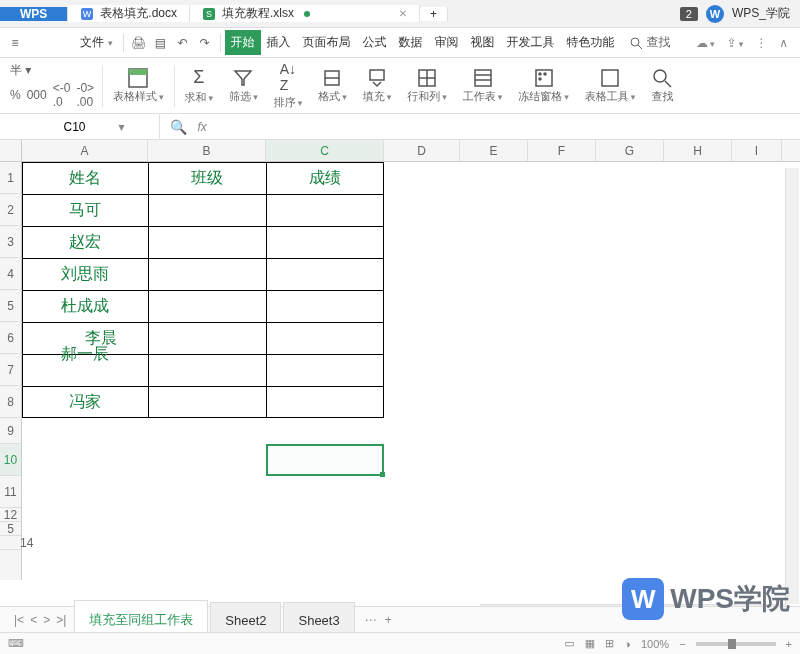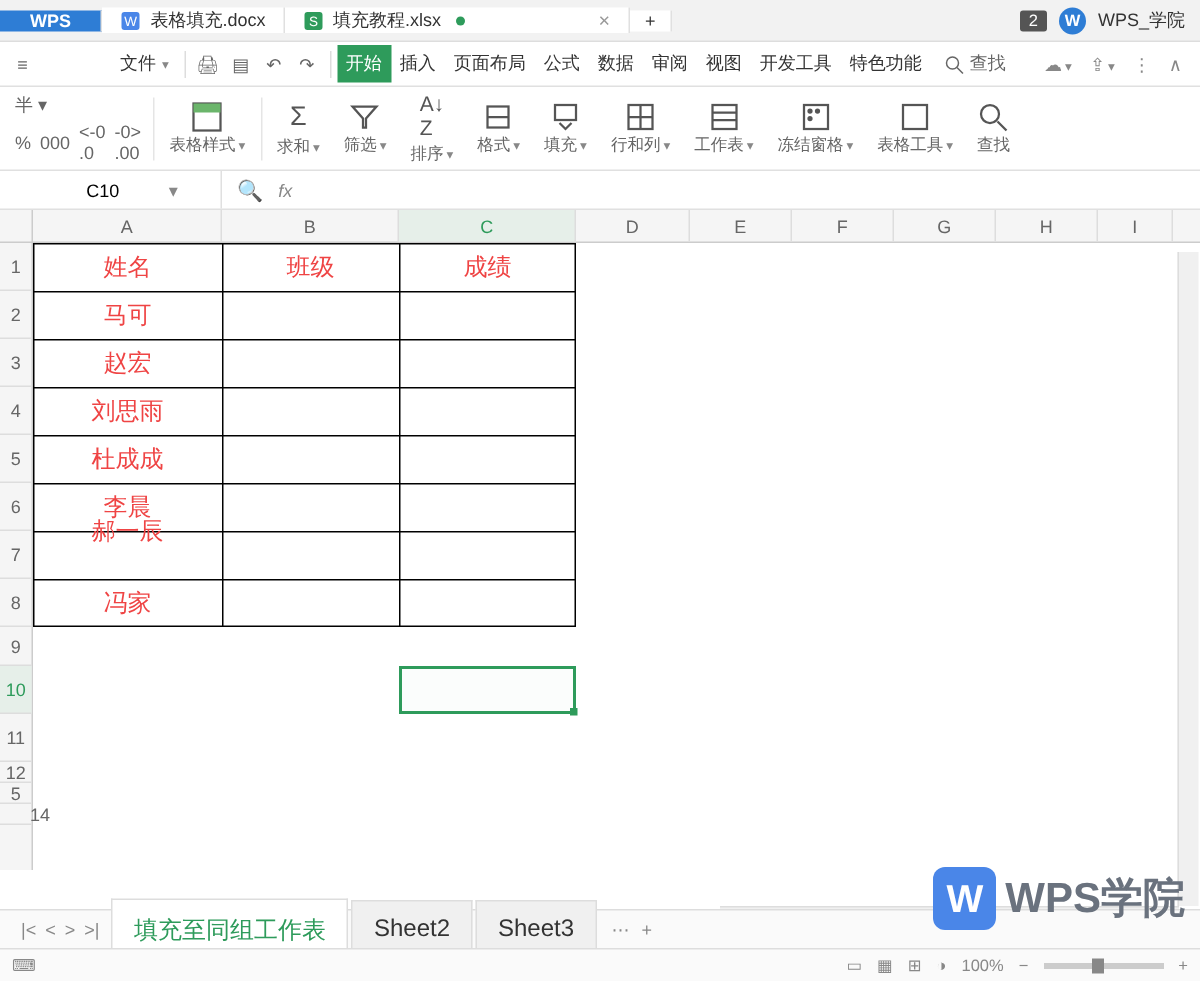--- a/index.html
+++ b/index.html
@@ -29,49 +29,49 @@
 
 .ribbon { height: 56px; border-bottom: 1px solid #e0e0e0; display: flex; align-items: center; padding: 0 4px; gap: 0; }
 .ribbon .group { display: flex; flex-direction: column; align-items: center; justify-content: center; padding: 0 8px; height: 100%; font-size: 11px; color: #666; }
 .ribbon .group .icn { font-size: 18px; color: #555; margin-bottom: 2px; }
 .ribbon .vsep { width:1px;height:42px;background:#e5e5e5;margin:0 2px; }
 .ribbon .stack { display:flex;flex-direction:column;gap:2px;padding:0 6px; }
 .ribbon .stack .row { display:flex;align-items:center;gap:6px;font-size:12px;color:#666; }
 svg.ribbon-icon { width:22px;height:22px;stroke:#555;fill:none;stroke-width:1.5; }
 
 .formula-bar { height: 26px; border-bottom: 1px solid #e0e0e0; display:flex;align-items:center; }
-.formula-bar .namebox { width: 148px; height: 100%; border-right: 1px solid #e0e0e0; display:flex;align-items:center;justify-content:center;gap:4px;padding:0 6px; }
+.formula-bar .namebox { width: 160px; height: 100%; border-right: 1px solid #e0e0e0; display:flex;align-items:center;justify-content:center;gap:4px;padding:0 6px; }
 .formula-bar .namebox input { border:none;outline:none;width:80px;text-align:center;font-size:12px; }
 .formula-bar .fx-area { display:flex;align-items:center;gap:10px;padding:0 10px;color:#888; }
 .formula-bar .fx-area .fx { font-style: italic; }
 
 .sheet-area { position: relative; height: 440px; overflow: hidden; display:flex; }
 .corner { width: 22px; height: 22px; border-right: 1px solid #ccc; border-bottom: 1px solid #ccc; background: #f5f5f5; }
 .col-headers { display:flex; height:22px; flex:1; background:#f5f5f5; border-bottom:1px solid #ccc; }
 .col-headers .ch { text-align:center;font-size:12px;color:#666;border-right:1px solid #ddd;line-height:22px; }
 .row-headers { width:22px; background:#f5f5f5; border-right:1px solid #ccc; }
 .row-headers .rh { text-align:center;font-size:12px;color:#666;border-bottom:1px solid #ddd; }
 .grid { position:relative; }
-.grid .cell { position:absolute;font-size:16px;color:#ef4444;text-align:center;display:flex;align-items:center;justify-content:center; }
+.grid .cell { position:absolute;font-size:16px;color:#15803d;text-align:center;display:flex;align-items:center;justify-content:center; }
 .grid .dataframe { position:absolute;border:1.5px solid #000; }
 .grid .dline { position:absolute;background:#000; }
 .selection { position:absolute;border:2px solid #2e9b5b;background:rgba(46,155,91,0.02); }
 .selection::after { content:""; position:absolute; right:-3px; bottom:-3px; width:5px;height:5px;background:#2e9b5b; }
 .rh.active, .ch.active { background:#e6efe9;color:#2e9b5b; }
 
 .sheet-wrap { display:flex;flex-direction:column;flex:1; }
 .sheet-wrap .top { display:flex; }
 .sheet-wrap .body { display:flex; flex:1; }
 
 .vscrollbar { position:absolute;right:1px;top:168px;bottom:50px;width:14px;background:#f0f0f0;border-left:1px solid #ddd; }
 .hscrollbar { position:absolute;left:480px;right:14px;height:14px;bottom:36px;background:#f0f0f0;border-top:1px solid #ddd; }
 
 .tabbar { position:absolute;bottom:22px;left:0;right:0;height:26px;border-top:1px solid #ddd;display:flex;align-items:center;gap:0;background:#fafafa;padding-left:6px; }
 .tabbar .nav { display:flex;gap:6px;color:#888;padding:0 8px; }
-.tabbar .sheet-tab { padding: 10px 14px; font-size: 16px; border:1px solid #ddd;border-bottom:none;background:#f0f0f0;margin-right:2px; }
+.tabbar .sheet-tab { padding: 10px 14px; font-size: 13px; border:1px solid #ddd;border-bottom:none;background:#f0f0f0;margin-right:2px; }
 .tabbar .sheet-tab.active { background:#fff;color:#2e9b5b;border-top:1px solid #ddd; }
 .tabbar .extras { display:flex;gap:8px;color:#888;margin-left:8px; }
 
 .statusbar { position:absolute;bottom:0;left:0;right:0;height:22px;border-top:1px solid #ddd;display:flex;align-items:center;padding:0 8px;gap:10px;color:#888;font-size:11px;background:#fafafa; }
 .statusbar .spacer { flex:1; }
 .statusbar .zoom-slider { width:80px;height:4px;background:#ccc;position:relative; }
 .statusbar .zoom-slider::after{content:"";position:absolute;left:40%;top:-3px;width:8px;height:10px;background:#888;}
 
 .watermark { position:absolute;right:10px;bottom:34px;display:flex;align-items:center;gap:6px;font-size:28px;color:#6a727e;font-weight:bold;pointer-events:none; }
 .watermark .w { width:42px;height:42px;border-radius:8px;background:#4a86e8;color:#fff;display:flex;align-items:center;justify-content:center;font-size:26px;font-weight:bold; }
@@ -286,21 +286,21 @@
           <div class="dline" style="left: 0px; top: 224px; width: 362px; height: 1px;"></div>
           <div class="dline" style="left: 126px; top: 0px; width: 1px; height: 256px;"></div>
           <div class="dline" style="left: 244px; top: 0px; width: 1px; height: 256px;"></div>
           <div class="cell" style="left: 0px; top: 0px; width: 126px; height: 32px;">姓名</div>
           <div class="cell" style="left: 126px; top: 0px; width: 118px; height: 32px;">班级</div>
           <div class="cell" style="left: 244px; top: 0px; width: 118px; height: 32px;">成绩</div>
           <div class="cell" style="left: 0px; top: 32px; width: 126px; height: 32px;">马可</div>
           <div class="cell" style="left: 0px; top: 64px; width: 126px; height: 32px;">赵宏</div>
           <div class="cell" style="left: 0px; top: 96px; width: 126px; height: 32px;">刘思雨</div>
           <div class="cell" style="left: 0px; top: 128px; width: 126px; height: 32px;">杜成成</div>
-          <div class="cell" style="left: 0px; top: 160px; width: 126px; height: 32px;">李晨</div>
+          <div class="cell" style="left: 16px; top: 160px; width: 126px; height: 32px;">李晨</div>
           <div class="cell" style="left: 0px; top: 176px; width: 126px; height: 32px;">郝一辰</div>
           <div class="cell" style="left: 0px; top: 224px; width: 126px; height: 32px;">冯家</div>
           <div class="selection" style="left: 244px; top: 282px; width: 118px; height: 32px;"></div>
         </div>
     </div>
   </div>
 </div>
 
 <div class="vscrollbar"></div>
 <div class="hscrollbar"></div>

